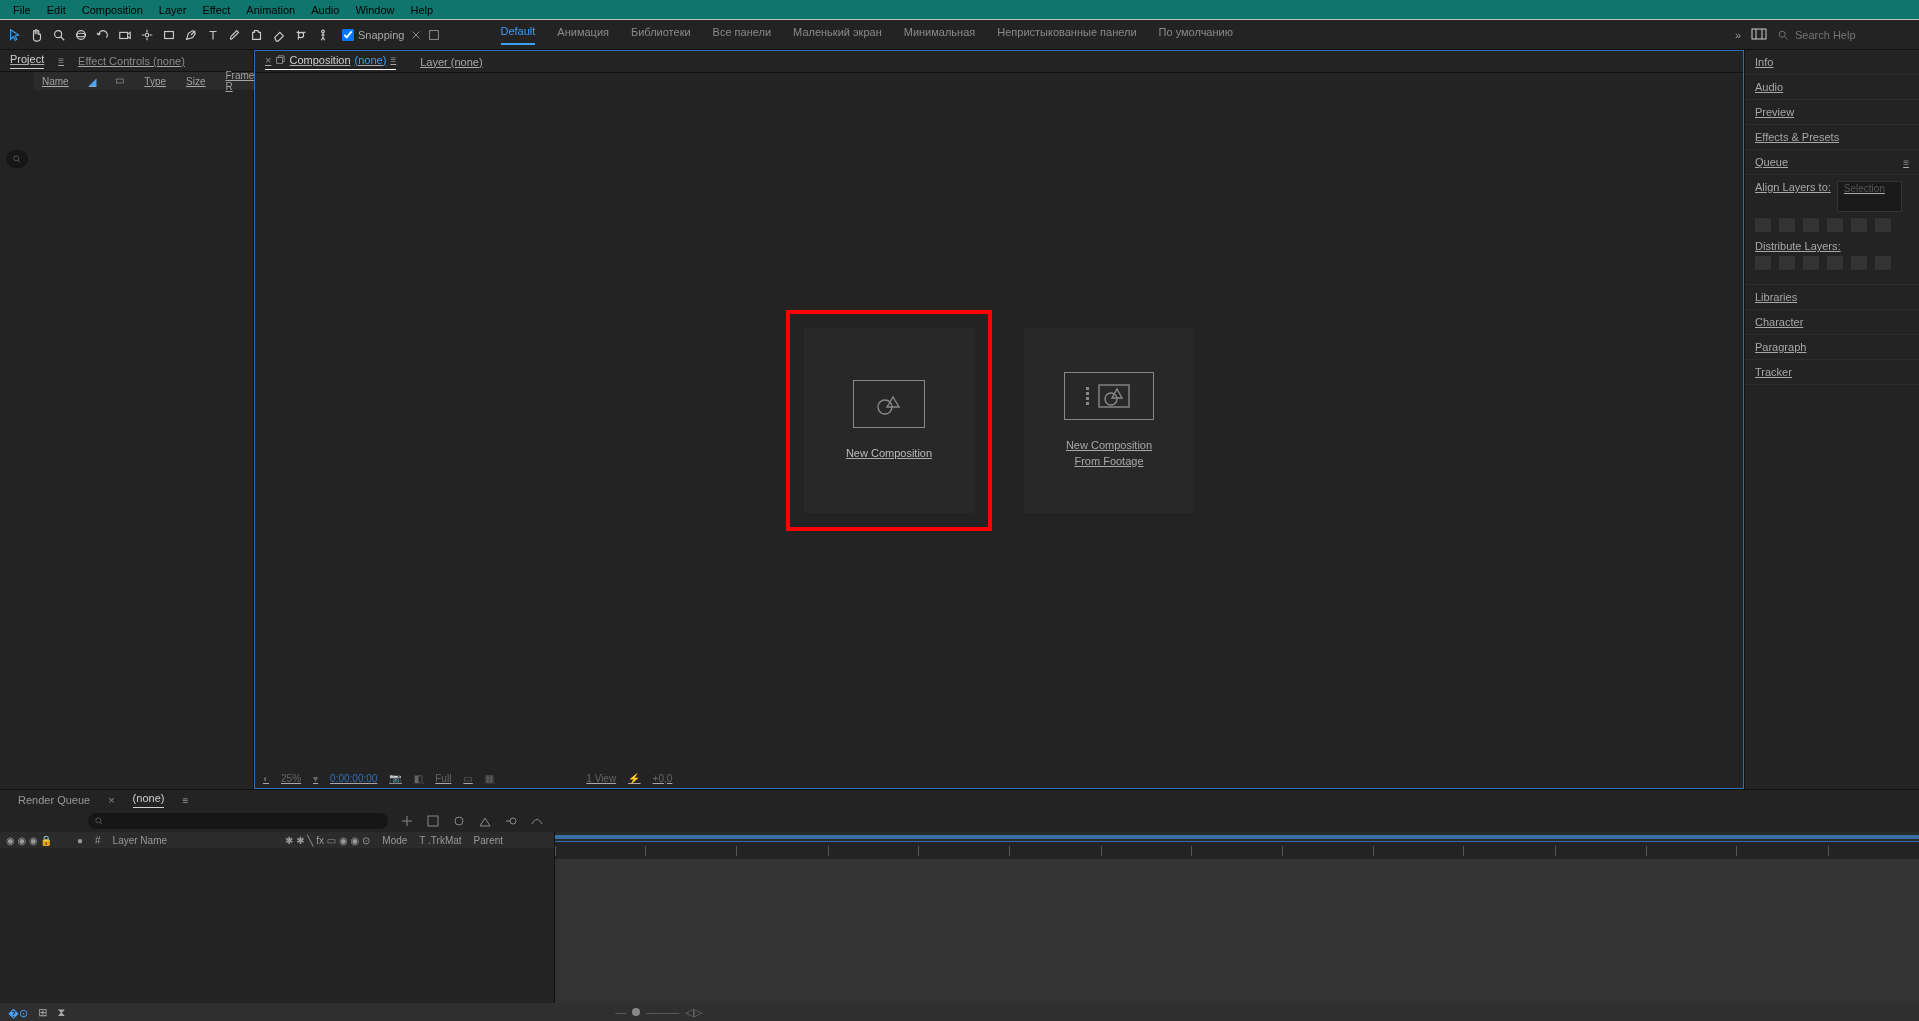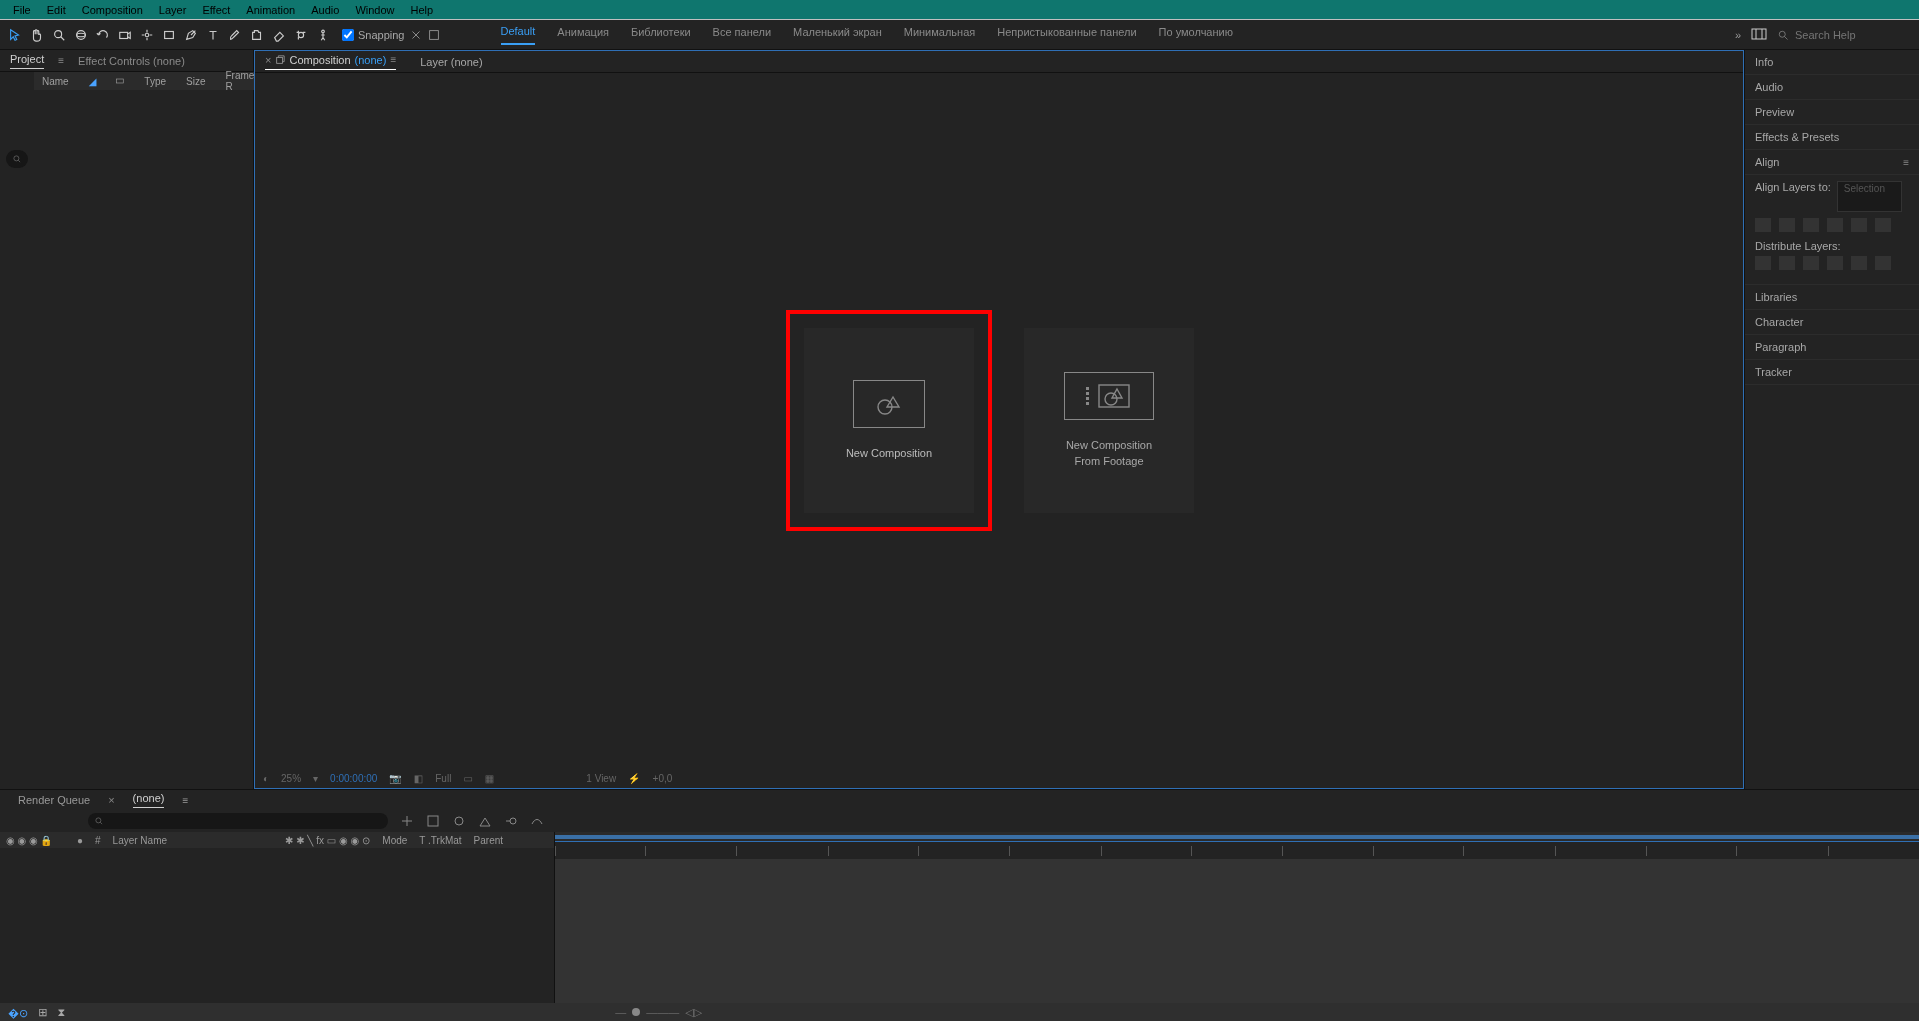--- a/index.html
+++ b/index.html
@@ -14,21 +14,21 @@
 .tool-btn.active svg{ stroke:#3a9ff5; }
 .snap-box { display:flex; align-items:center; gap:4px; margin-left:8px;}
 .snap-box input[type=checkbox]{ width:12px; height:12px; }
 .workspace-tabs { display:flex; gap:22px; margin-left:60px; align-items:center;}
 .workspace-tabs span { color:#8a8a8a; padding-bottom:6px;}
 .workspace-tabs .active-ws { color:#3a9ff5; border-bottom:2px solid #3a9ff5;}
 .toolbar-right { margin-left:auto; display:flex; align-items:center; gap:10px; }
 .search-wrap { display:flex; align-items:center; gap:6px;justify-content:flex-end;}
 .search-wrap input { background:#232323; border:none; color:#888; width:120px; outline:none;}
 
-.main { flex:1 1 auto; display:flex; min-height:0;}
+.main { flex:1 1 auto; display:flex; min-height:0;text-decoration:underline;}
 .left-panel { width:254px; background:#232323; border-right:1px solid #111; display:flex; flex-direction:column;}
 .panel-tabs { height:22px; display:flex; align-items:center; gap:14px; padding:0 10px; border-bottom:1px solid #111;}
 .panel-tabs span { color:#8a8a8a; }
 .panel-tabs .sel { color:#d0d0d0; border-bottom:1px solid #d0d0d0; padding-bottom:3px;}
 .proj-body { flex:1; display:flex; flex-direction:row;}
 .proj-search { margin:78px 6px 4px 6px; background:#161616; height:18px; border-radius:9px; display:flex; align-items:center; padding:0 6px;}
 .proj-cols { display:flex; background:#2b2b2b; height:18px; padding:0 8px; align-items:center; gap:20px;}
 .proj-cols span { color:#a0a0a0; font-size:10px;}
 .proj-area { flex:1; background:#232323;}
 .proj-footer { height:20px; background:#f97316; display:flex; align-items:center; padding:0 6px; gap:22px;}
@@ -343,21 +343,21 @@
     <div class="r-item">
         <span>Audio</span>
       </div>
     <div class="r-item">
         <span>Preview</span>
       </div>
     <div class="r-item">
         <span>Effects &amp; Presets</span>
       </div>
     <div class="r-item">
-        <span>Align</span>
+        <span>Queue</span>
         <span class="hamb">≡</span>
       </div>
     <div class="align-body">
       <div class="align-row">
         <span>Align Layers to:</span>
         <span class="sel-box">Selection</span>
       </div>
       <div class="align-icons">
         <div></div>
           <div></div>

